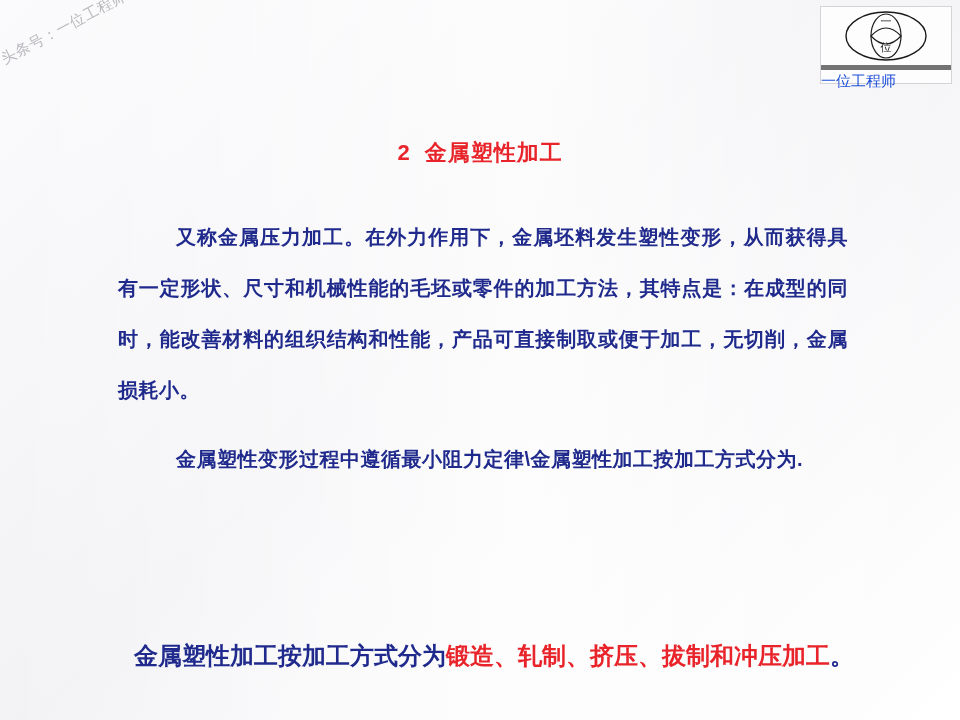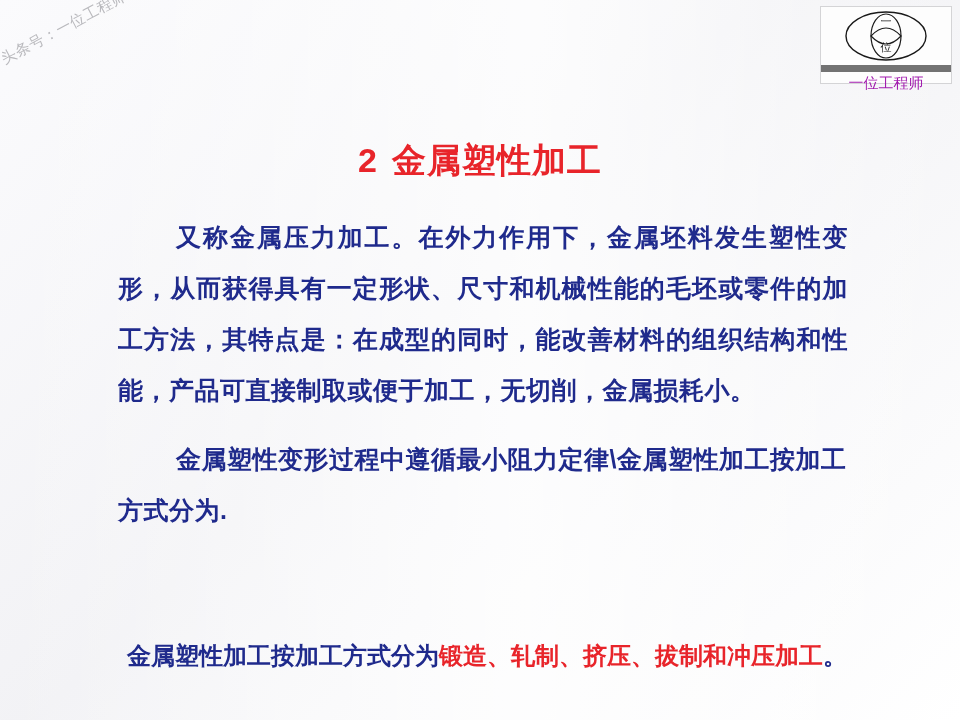--- a/index.html
+++ b/index.html
@@ -55,75 +55,73 @@
     background: #fdfdfd;
     box-sizing: border-box;
   }
   .logo-mark {
     position: relative;
     width: 100%;
     height: 56px;
   }
   .logo-mark svg { display: block; margin: 2px auto 0 auto; }
   .logo-caption {
-    text-align: center;
     font-size: 15px;
-    color: #a21caf;
-    border-top: 7px solid #737373;
+    color: #1d4ed8;
+    border-top: 5px solid #737373;
     line-height: 21px;
     height: 21px;
   }
 
   
   .title {
     position: absolute;
     top: 138px;
     left: 0;
     width: 100%;
     text-align: center;
     color: #e8242a;
-    font-size: 34px;
+    font-size: 22px;
     font-weight: bold;
     letter-spacing: 1px;
   }
   .title .num { margin-right: 14px; }
 
   
   .body {
     position: absolute;
     top: 212px;
     left: 118px;
     width: 730px;
     color: #1f2a8c;
-    font-size: 25px;
+    font-size: 20px;
     font-weight: bold;
     line-height: 51px;
     letter-spacing: 0.5px;
   }
   .para {
     text-indent: 58px;
     margin: 0 0 10px 0;
     text-align: justify;
   }
   .para2 {
     text-indent: 58px;
     margin: 18px 0 0 0;
   }
 
   
   .lastline {
     position: absolute;
-    left: 96px;
+    left: 112px;
     top: 637px;
     width: 760px;
     color: #1f2a8c;
     font-size: 24px;
     font-weight: bold;
     line-height: 38px;
-    text-align: center;
   }
   .lastline .indent { display: inline-block; width: 22px; }
   .red { color: #e8242a; }
 
   
   .wm-bottom {
     position: absolute;
     right: 18px;
     bottom: 10px;
     font-size: 22px;

